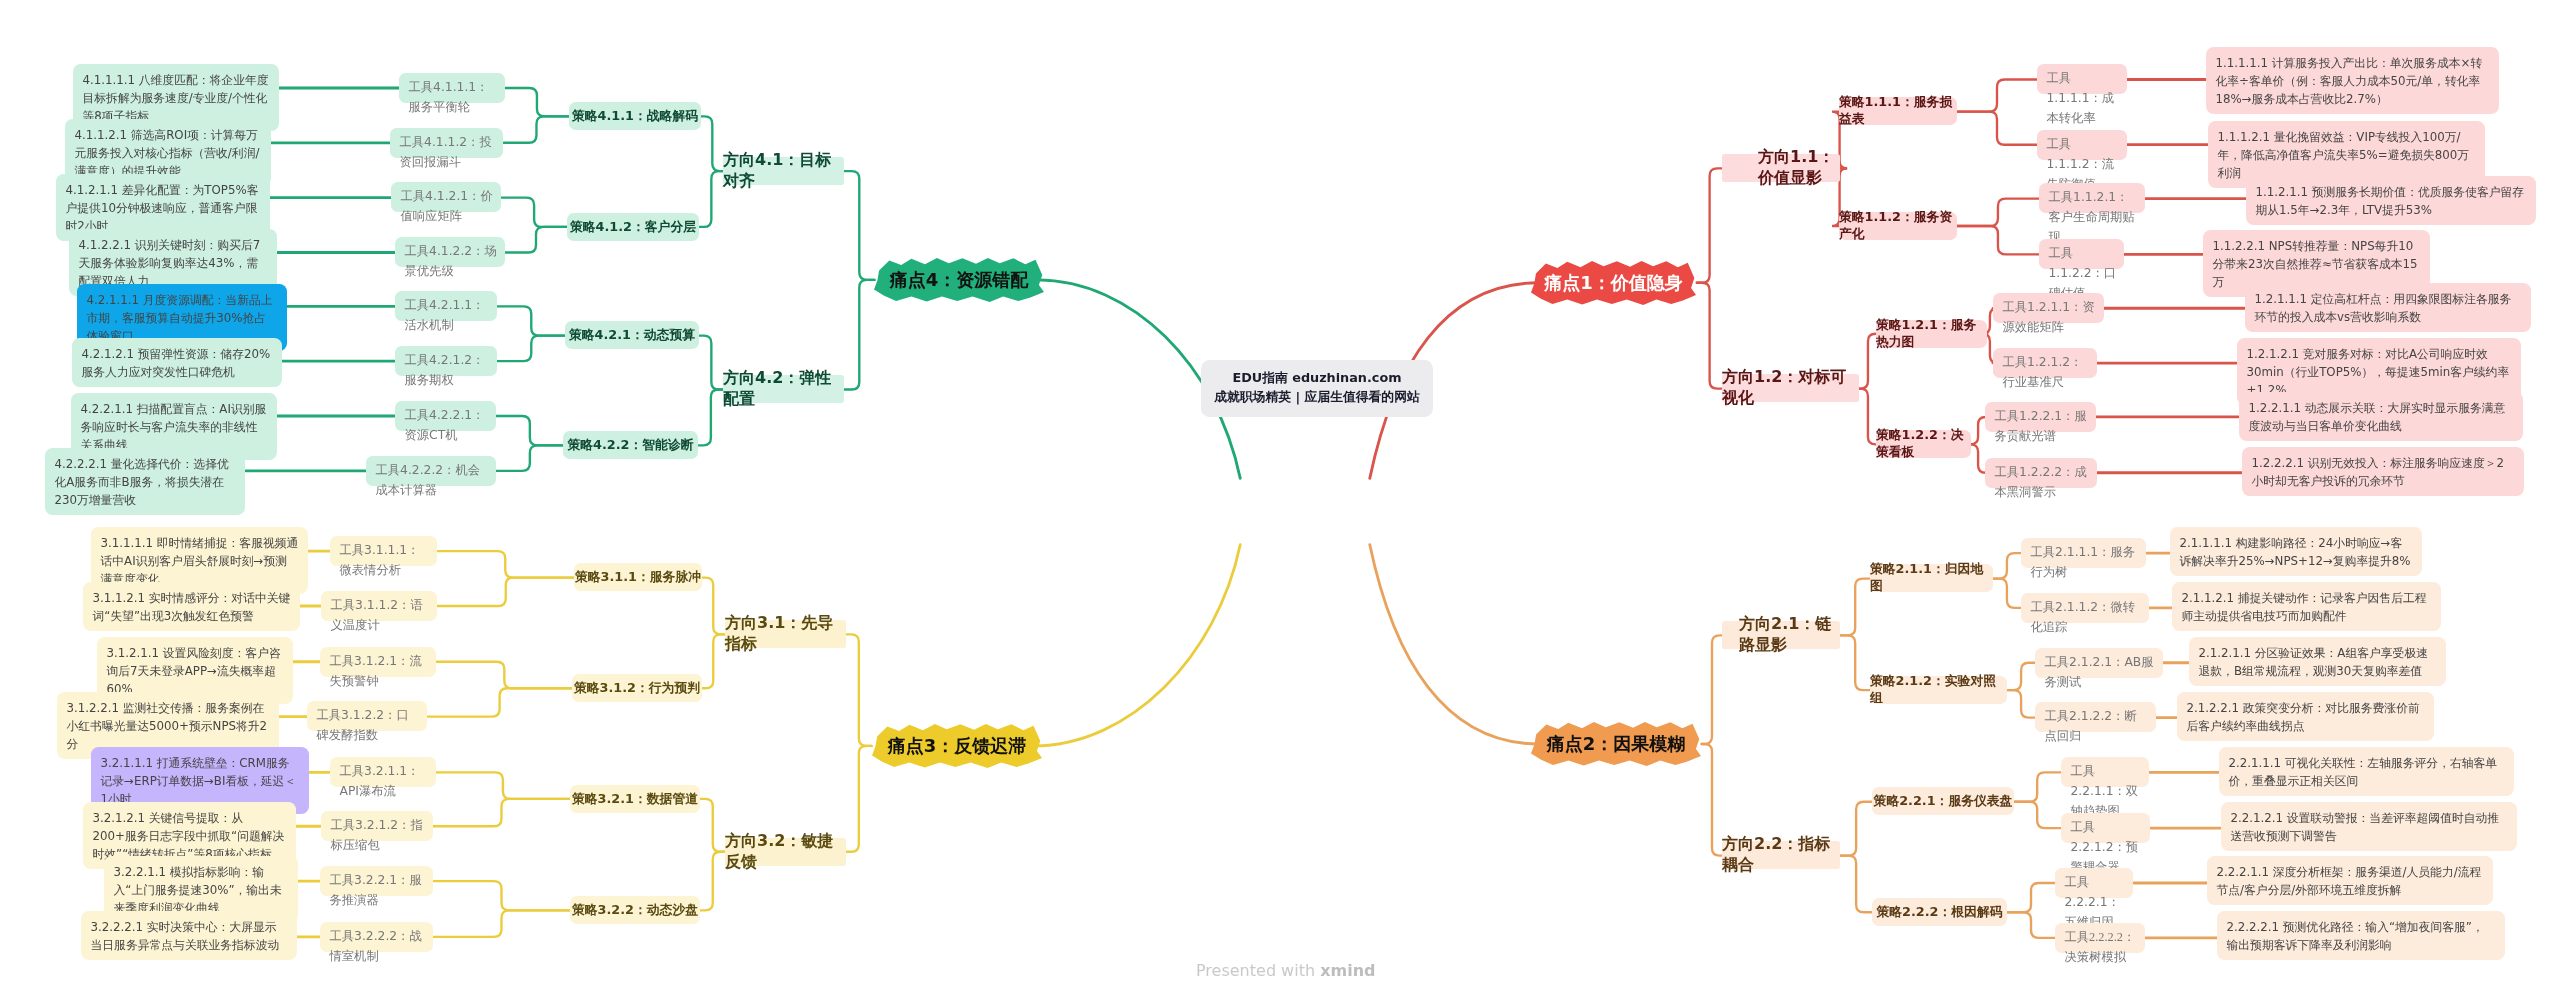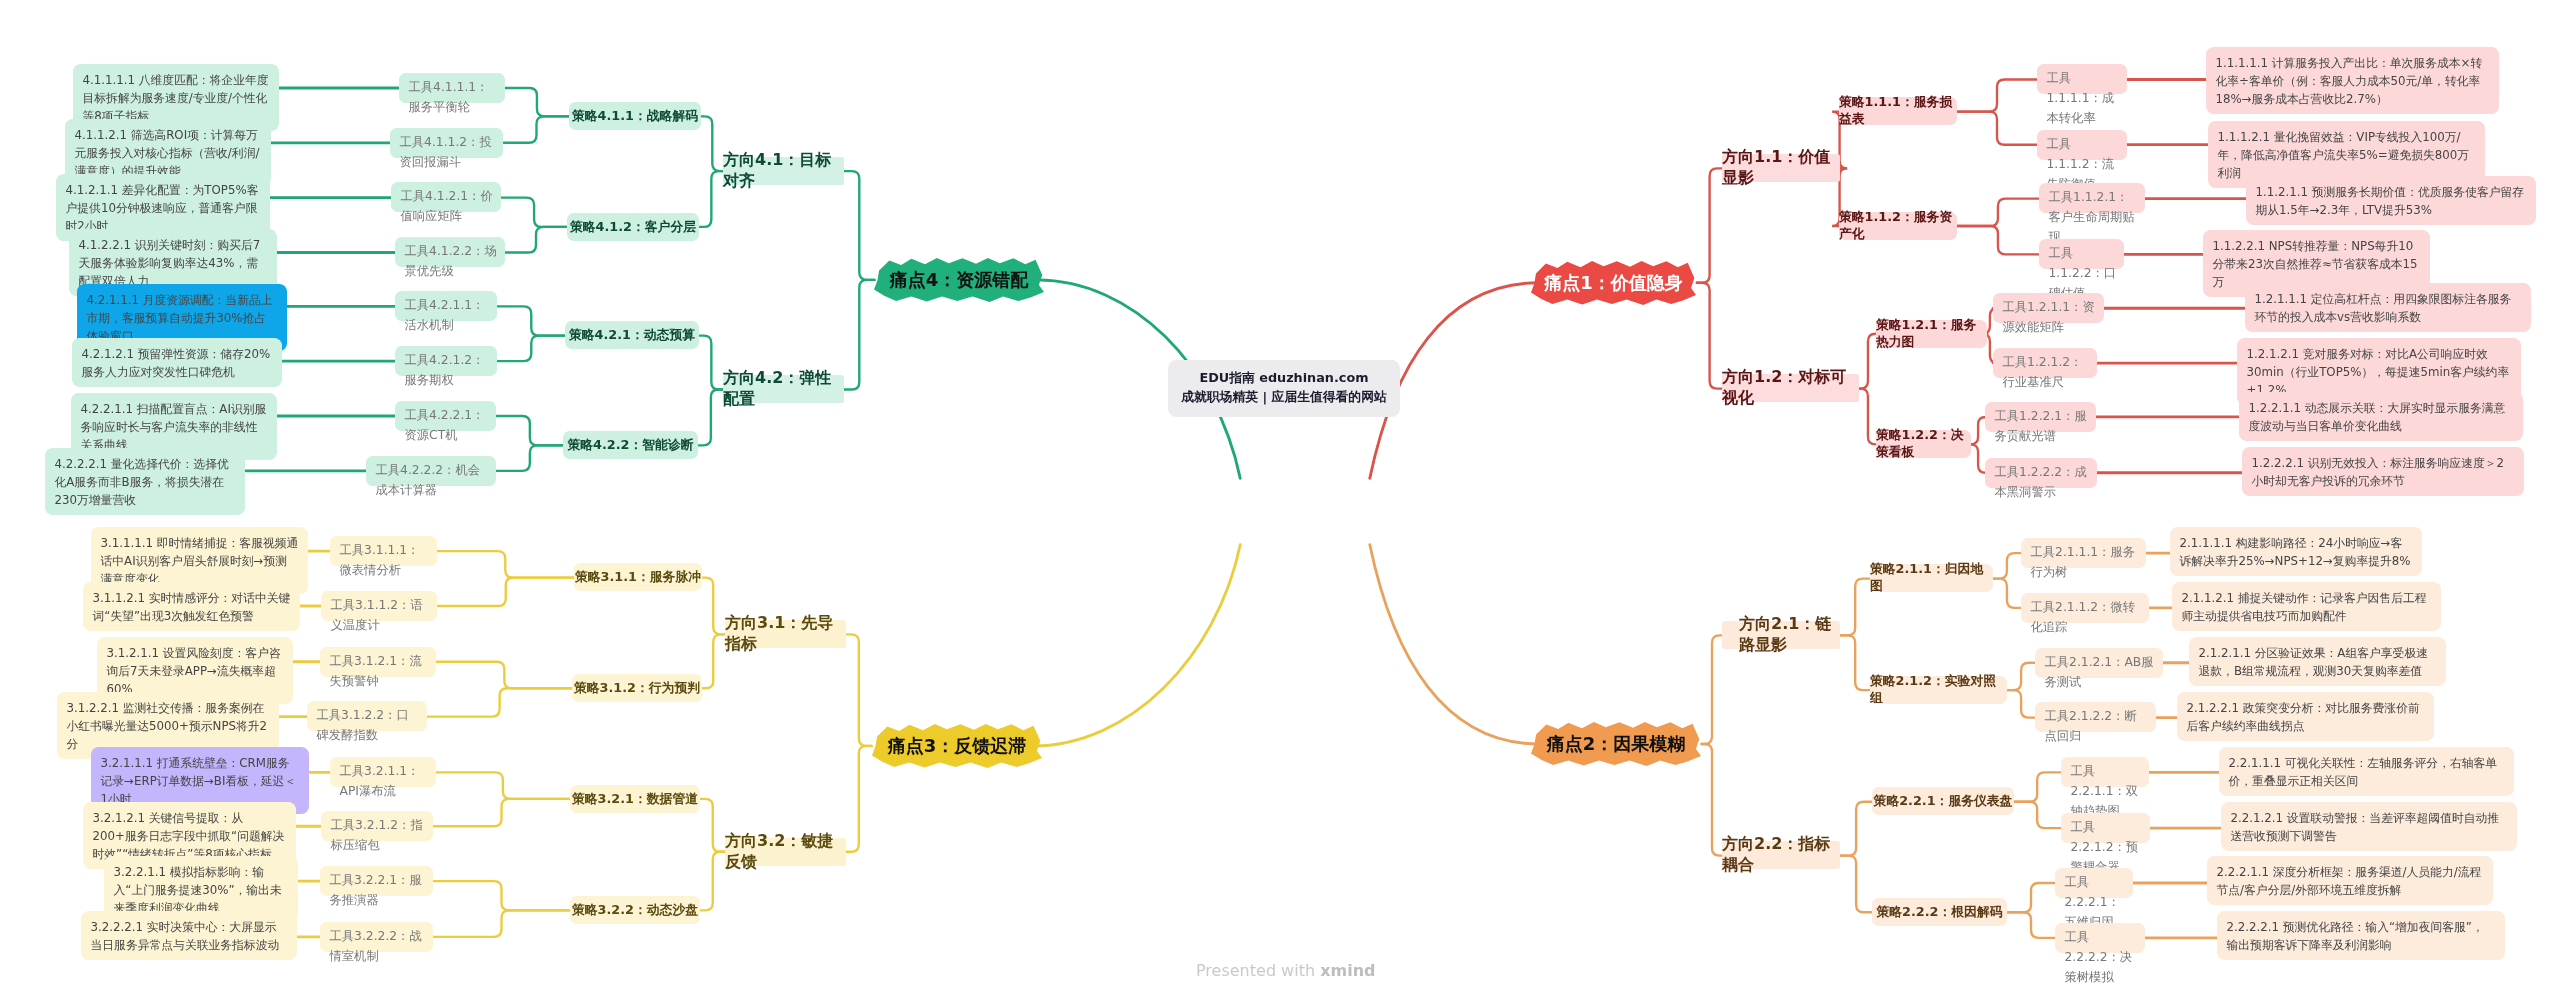--- a/index.html
+++ b/index.html
@@ -1,21 +1,21 @@
 <!DOCTYPE html>
 <html style="font-size:15px"><head>
 <meta charset="utf-8">
 <style>
   html,body{margin:0;padding:0;background:#fff;}
   body{width:2576px;height:1005px;position:relative;overflow:hidden;font-family:"DejaVu Sans","Liberation Sans",sans-serif;}
   #canvas{position:absolute;left:0;top:0;width:2576px;height:1005px;}
   #links{position:absolute;left:0;top:0;width:2576px;height:1005px;pointer-events:none;}
   .node{position:absolute;box-sizing:border-box;white-space:normal;}
   .root{background:#020420;color:#fff;font-weight:bold;font-size:27.4px;border-radius:9.5px;display:flex;align-items:center;justify-content:center;letter-spacing:0.9px;}
-  .brand{background:#ecebee;border-radius:8.5px;color:#1b1d2e;font-size:12.8px;font-weight:bold;text-align:center;line-height:19px;padding-top:7.6px;}
+  .brand{background:#ecebee;border-radius:8.5px;color:#1b1d2e;font-size:12.8px;font-weight:bold;text-align:center;line-height:19px;padding-top:7.6px;margin-left:33px;}
   .pain{display:flex;align-items:center;justify-content:center;font-weight:bold;font-size:18px;color:#111;
         clip-path:polygon(3% 30%,9% 8%,16% 18%,22% 4%,30% 16%,37% 2%,44% 14%,52% 3%,60% 15%,67% 2%,74% 14%,82% 3%,89% 16%,95% 6%,99% 40%,97% 62%,100% 78%,92% 90%,85% 98%,76% 88%,68% 100%,58% 88%,49% 98%,40% 88%,31% 99%,22% 88%,13% 98%,6% 86%,0% 72%,2% 52%);}
   .dir{display:flex;align-items:center;justify-content:center;font-weight:bold;font-size:16px;border-radius:2.8px;}
   .strat{display:flex;align-items:center;justify-content:center;font-weight:bold;font-size:12.8px;border-radius:6.6px;}
   .tool{font-size:12.3px;line-height:20px;border-radius:6.6px;padding:3.8px 7.6px 0 9.5px;color:#777;height:30px;overflow:visible;}
   .leaf{font-size:11.8px;line-height:18px;border-radius:7.6px;padding:6.6px 9.5px;color:#444;}
   .footer{position:absolute;left:1196px;top:961px;font-size:16px;color:#c9c9c9;}
   .footer b{color:#bdbdbd;}
 </style>
 </head>
@@ -120,21 +120,21 @@
   <div class="node brand" id="brand-box" style="left: 1168px; top: 360px; width: 232px; height: 57px;">
     <div>EDU指南  eduzhinan.com</div>
     <div>成就职场精英 | 应届生值得看的网站</div>
   </div>
 
 
   <div id="branches">
       <div class="node pain" style="left: 1531px; top: 260px; width: 165px; height: 45px; background: rgb(234, 74, 67); color: rgb(255, 255, 255);">
         <span>痛点1：价值隐身</span>
       </div>
-      <div class="node dir" style="left: 1722px; top: 154px; width: 118px; height: 28px; background: rgb(252, 220, 220); color: rgb(90, 21, 21);">
+      <div class="node dir" style="left: 1722px; top: 154px; width: 118px; height: 28px; background: rgb(252, 220, 220); color: rgb(90, 21, 21); padding-left: 36px;">
         <span>方向1.1：价值显影</span>
       </div>
       <div class="node strat" style="left: 1839px; top: 97px; width: 118px; height: 28px; background: rgb(253, 216, 216); color: rgb(90, 21, 21);">
         <span>策略1.1.1：服务损益表</span>
       </div>
       <div class="node tool" style="left: 2037px; top: 64px; width: 90px; background: rgb(253, 216, 216);"><span>工具1.1.1.1：成本转化率</span></div>
       <div class="node leaf" style="left: 2206px; top: 47px; width: 293px; background: rgb(253, 216, 216);"><span>1.1.1.1.1 计算服务投入产出比：单次服务成本×转化率÷客单价（例：客服人力成本50元/单，转化率18%→服务成本占营收比2.7%）</span></div>
       <div class="node tool" style="left: 2037px; top: 130px; width: 90px; background: rgb(253, 216, 216);"><span>工具1.1.1.2：流失防御值</span></div>
       <div class="node leaf" style="left: 2208px; top: 121px; width: 277px; background: rgb(253, 216, 216);"><span>1.1.1.2.1 量化挽留效益：VIP专线投入100万/年，降低高净值客户流失率5%=避免损失800万利润</span></div>
       <div class="node strat" style="left: 1839px; top: 212px; width: 118px; height: 28px; background: rgb(253, 216, 216); color: rgb(90, 21, 21);">
@@ -189,21 +189,21 @@
       </div>
       <div class="node tool" style="left: 2061px; top: 757px; width: 88px; background: rgb(253, 235, 220);"><span>工具2.2.1.1：双轴趋势图</span></div>
       <div class="node leaf" style="left: 2219px; top: 747px; width: 295px; background: rgb(253, 235, 220);"><span>2.2.1.1.1 可视化关联性：左轴服务评分，右轴客单价，重叠显示正相关区间</span></div>
       <div class="node tool" style="left: 2061px; top: 813px; width: 89px; background: rgb(253, 235, 220);"><span>工具2.2.1.2：预警耦合器</span></div>
       <div class="node leaf" style="left: 2221px; top: 802px; width: 296px; background: rgb(253, 235, 220);"><span>2.2.1.2.1 设置联动警报：当差评率超阈值时自动推送营收预测下调警告</span></div>
       <div class="node strat" style="left: 1872px; top: 898px; width: 135px; height: 28px; background: rgb(253, 235, 220); color: rgb(90, 58, 21);">
         <span>策略2.2.2：根因解码</span>
       </div>
       <div class="node tool" style="left: 2055px; top: 868px; width: 78px; background: rgb(253, 235, 220);"><span>工具2.2.2.1：五维归因</span></div>
       <div class="node leaf" style="left: 2207px; top: 856px; width: 286px; background: rgb(253, 235, 220);"><span>2.2.2.1.1 深度分析框架：服务渠道/人员能力/流程节点/客户分层/外部环境五维度拆解</span></div>
-      <div class="node tool" style="left: 2055px; top: 923px; width: 90px; background: rgb(253, 235, 220);"><span>工具2.2.2.2：决策树模拟</span></div>
+      <div class="node tool" style="left: 2055px; top: 923px; width: 90px; background: rgb(253, 235, 220); font-family: Liberation Serif, serif;"><span>工具2.2.2.2：决策树模拟</span></div>
       <div class="node leaf" style="left: 2217px; top: 911px; width: 288px; background: rgb(253, 235, 220);"><span>2.2.2.2.1 预测优化路径：输入“增加夜间客服”，输出预期客诉下降率及利润影响</span></div>
       <div class="node pain" style="left: 872px; top: 723px; width: 170px; height: 45px; background: rgb(237, 203, 42); color: rgb(17, 17, 17);">
         <span>痛点3：反馈迟滞</span>
       </div>
       <div class="node dir" style="left: 725px; top: 620px; width: 121px; height: 28px; background: rgb(252, 242, 207); color: rgb(90, 74, 16);">
         <span>方向3.1：先导指标</span>
       </div>
       <div class="node strat" style="left: 574px; top: 563px; width: 128px; height: 28px; background: rgb(253, 244, 211); color: rgb(90, 74, 16);">
         <span>策略3.1.1：服务脉冲</span>
       </div>

